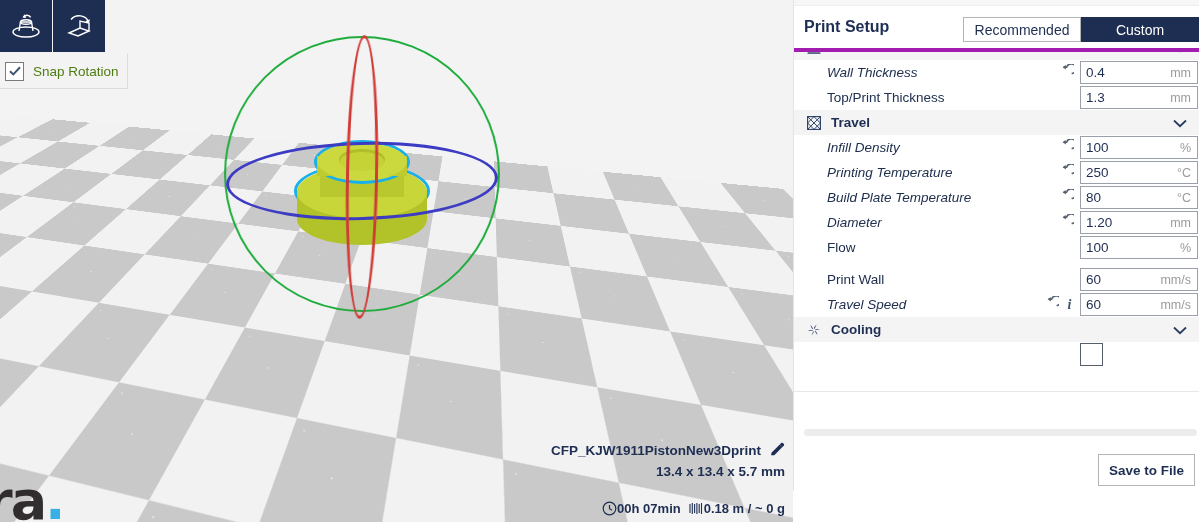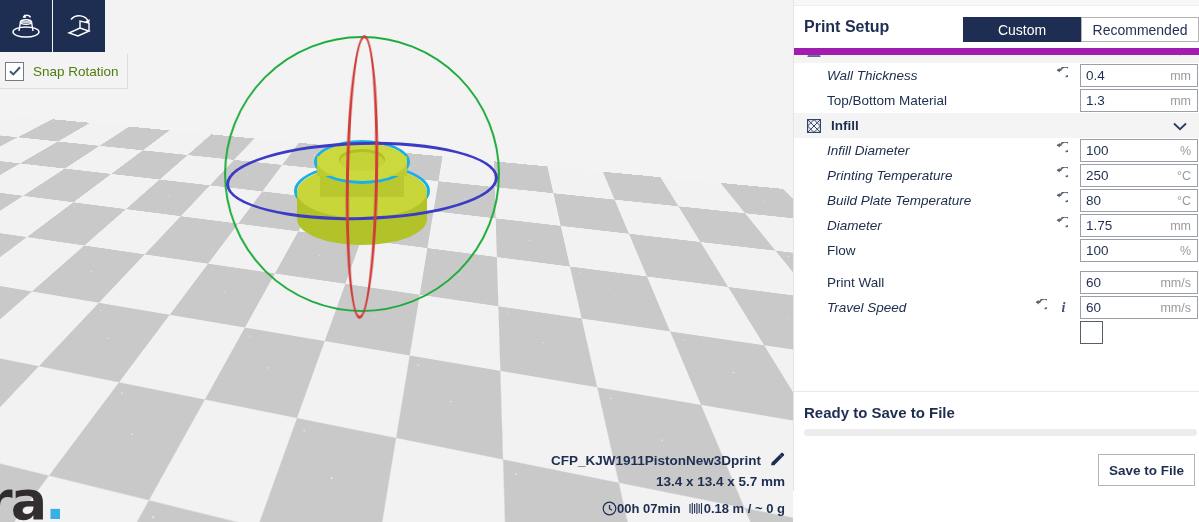--- a/index.html
+++ b/index.html
@@ -180,21 +180,21 @@
     align-items: center;
     justify-content: flex-end;
     gap: 8px;
     font-size: 13.5px;
     font-weight: bold;
     margin-bottom: 6px;
   }
   #modelinfo .dims {
     font-size: 13.5px;
     font-weight: bold;
-    margin-bottom: 12px;
+    margin-bottom: 22px;
   }
   #modelinfo .stats {
     display: flex;
     align-items: center;
     justify-content: flex-end;
     font-size: 13px;
     font-weight: bold;
   }
   #modelinfo .stats .sep { width: 7px; }
   .ico { display: inline-flex; align-items: center; }
@@ -247,21 +247,21 @@
     background: #1e2d52;
     color: #ffffff;
     border-color: #1e2d52;
   }
 
   
   #settings {
     position: relative;
     height: 375px;
     overflow: hidden;
-    border-top: 7px solid #a21caf;
+    border-top: 4px solid #a21caf;
   }
   .cat-row {
     height: 25px;
     background: #f4f4f4;
     display: flex;
     align-items: center;
     padding-left: 12px;
     position: relative;
     cursor: pointer;
   }
@@ -293,21 +293,21 @@
     color: #20304f;
     white-space: nowrap;
   }
   .set-label.italic { font-style: italic; }
   .row-right {
     position: absolute;
     right: 0; top: 0;
     height: 25px;
     display: flex;
     align-items: center;
-    gap: 12px;
+    gap: 6px;
   }
   .revert-icon { width: 14px; height: 14px; flex:none; }
   .info-icon {
     font-style: italic;
     font-family: "Liberation Serif", serif;
     font-weight: bold;
     font-size: 14px;
     color: #42526d;
     width: 9px; text-align: center;
     flex: none;
@@ -490,22 +490,22 @@
       </div>
     </div>
   </div>
 
   <div id="panel">
     <div id="panel-top-strip"></div>
 
     <div id="panel-header">
       <div id="panel-title">Print Setup</div>
       <div id="mode-tabs">
+        <div class="mode-tab inactive">Recommended</div>
         <div class="mode-tab active">Custom</div>
-        <div class="mode-tab inactive">Recommended</div>
       </div>
     </div>
 
     <div id="settings">
       <div id="settings-inner" style="position:absolute; left:0; right:0; top:-17px;">
           <div class="cat-row">
             <span class="cat-icon">
               <svg width="16" height="16" viewBox="0 0 16 16">
                 <path d="M3 12 L8 4 L13 12 Z" fill="none" stroke="#2a3c63" stroke-width="1.1"></path>
                 <line x1="1.5" y1="13.2" x2="14.5" y2="13.2" stroke="#2a3c63" stroke-width="1.1"></line>
@@ -526,43 +526,43 @@
                   <path d="M11.6 9.5 A4.8 4.8 0 1 0 6.6 3.2 L3.6 3.2" fill="none" stroke="#56606f" stroke-width="1.5"></path>
                   <path d="M5.7 0.9 L2.6 3.3 L5.9 5.4 Z" fill="#56606f"></path>
                 </svg></span>
               <span class="value-box">
                 <span class="val">0.4</span>
                 <span class="unit">mm</span>
               </span>
             </span>
           </div>
           <div class="set-row">
-            <span class="set-label">Top/Bottom Material</span>
+            <span class="set-label">Top/Print Thickness</span>
             <span class="row-right">
               <span class="value-box">
                 <span class="val">1.3</span>
                 <span class="unit">mm</span>
               </span>
             </span>
           </div>
           <div class="cat-row">
             <span class="cat-icon">
               <svg width="16" height="16" viewBox="0 0 16 16">
                 <rect x="1.6" y="1.6" width="12.8" height="12.8" fill="none" stroke="#2a3c63" stroke-width="1.1"></rect>
                 <path d="M1.6 1.6 L14.4 14.4 M14.4 1.6 L1.6 14.4" stroke="#2a3c63" stroke-width="0.95"></path>
                 <path d="M8 1.6 L14.4 8 L8 14.4 L1.6 8 Z" fill="none" stroke="#2a3c63" stroke-width="0.95"></path>
               </svg>
             </span>
-            <span class="cat-label">Infill</span>
+            <span class="cat-label">Travel</span>
             <span class="chev"><svg width="14" height="9" viewBox="0 0 14 9">
                 <path d="M1 1.5 L7 7.2 L13 1.5" fill="none" stroke="#2a3c63" stroke-width="1.8"></path>
               </svg></span>
           </div>
           <div class="set-row">
-            <span class="set-label italic">Infill Diameter</span>
+            <span class="set-label italic">Infill Density</span>
             <span class="row-right">
               <span><svg class="revert-icon" width="14" height="14" viewBox="0 0 14 14">
                   <path d="M11.6 9.5 A4.8 4.8 0 1 0 6.6 3.2 L3.6 3.2" fill="none" stroke="#56606f" stroke-width="1.5"></path>
                   <path d="M5.7 0.9 L2.6 3.3 L5.9 5.4 Z" fill="#56606f"></path>
                 </svg></span>
               <span class="value-box">
                 <span class="val">100</span>
                 <span class="unit">%</span>
               </span>
             </span>
@@ -594,21 +594,21 @@
             </span>
           </div>
           <div class="set-row">
             <span class="set-label italic">Diameter</span>
             <span class="row-right">
               <span><svg class="revert-icon" width="14" height="14" viewBox="0 0 14 14">
                   <path d="M11.6 9.5 A4.8 4.8 0 1 0 6.6 3.2 L3.6 3.2" fill="none" stroke="#56606f" stroke-width="1.5"></path>
                   <path d="M5.7 0.9 L2.6 3.3 L5.9 5.4 Z" fill="#56606f"></path>
                 </svg></span>
               <span class="value-box">
-                <span class="val">1.75</span>
+                <span class="val">1.20</span>
                 <span class="unit">mm</span>
               </span>
             </span>
           </div>
           <div class="set-row">
             <span class="set-label">Flow</span>
             <span class="row-right">
               <span class="value-box">
                 <span class="val">100</span>
                 <span class="unit">%</span>
@@ -632,30 +632,46 @@
                   <path d="M11.6 9.5 A4.8 4.8 0 1 0 6.6 3.2 L3.6 3.2" fill="none" stroke="#56606f" stroke-width="1.5"></path>
                   <path d="M5.7 0.9 L2.6 3.3 L5.9 5.4 Z" fill="#56606f"></path>
                 </svg></span>
               <span class="info-icon">i</span>
               <span class="value-box">
                 <span class="val">60</span>
                 <span class="unit">mm/s</span>
               </span>
             </span>
           </div>
+          <div class="cat-row">
+            <span class="cat-icon">
+              <svg width="16" height="16" viewBox="0 0 16 16">
+                <path d="M8 8 L10.6 2.6 Q8 4.2 8 8 Z" fill="#2a3c63" transform="rotate(0 8 8)"></path>
+                <path d="M8 8 L10.6 2.6 Q8 4.2 8 8 Z" fill="#2a3c63" transform="rotate(60 8 8)"></path>
+                <path d="M8 8 L10.6 2.6 Q8 4.2 8 8 Z" fill="#2a3c63" transform="rotate(120 8 8)"></path>
+                <path d="M8 8 L10.6 2.6 Q8 4.2 8 8 Z" fill="#2a3c63" transform="rotate(180 8 8)"></path>
+                <path d="M8 8 L10.6 2.6 Q8 4.2 8 8 Z" fill="#2a3c63" transform="rotate(240 8 8)"></path>
+                <path d="M8 8 L10.6 2.6 Q8 4.2 8 8 Z" fill="#2a3c63" transform="rotate(300 8 8)"></path>
+                <circle cx="8" cy="8" r="1.1" fill="#ffffff"></circle>
+              </svg>
+            </span>
+            <span class="cat-label">Cooling</span>
+            <span class="chev"><svg width="14" height="9" viewBox="0 0 14 9">
+                <path d="M1 1.5 L7 7.2 L13 1.5" fill="none" stroke="#2a3c63" stroke-width="1.8"></path>
+              </svg></span>
+          </div>
           <div class="set-row">
             <span class="set-label"></span>
             <span class="row-right">
               <span class="check-box"></span>
             </span>
           </div>
         </div>
     </div>
 
     <div id="panel-bottom">
-      <div id="ready-text">Ready to Save to File</div>
       <div id="progress-track">
         <div id="progress-fill" style="width: 0%;"></div>
       </div>
       <button id="save-btn">Save to File</button>
     </div>
   </div>
 </div>
 
 </body></html>

